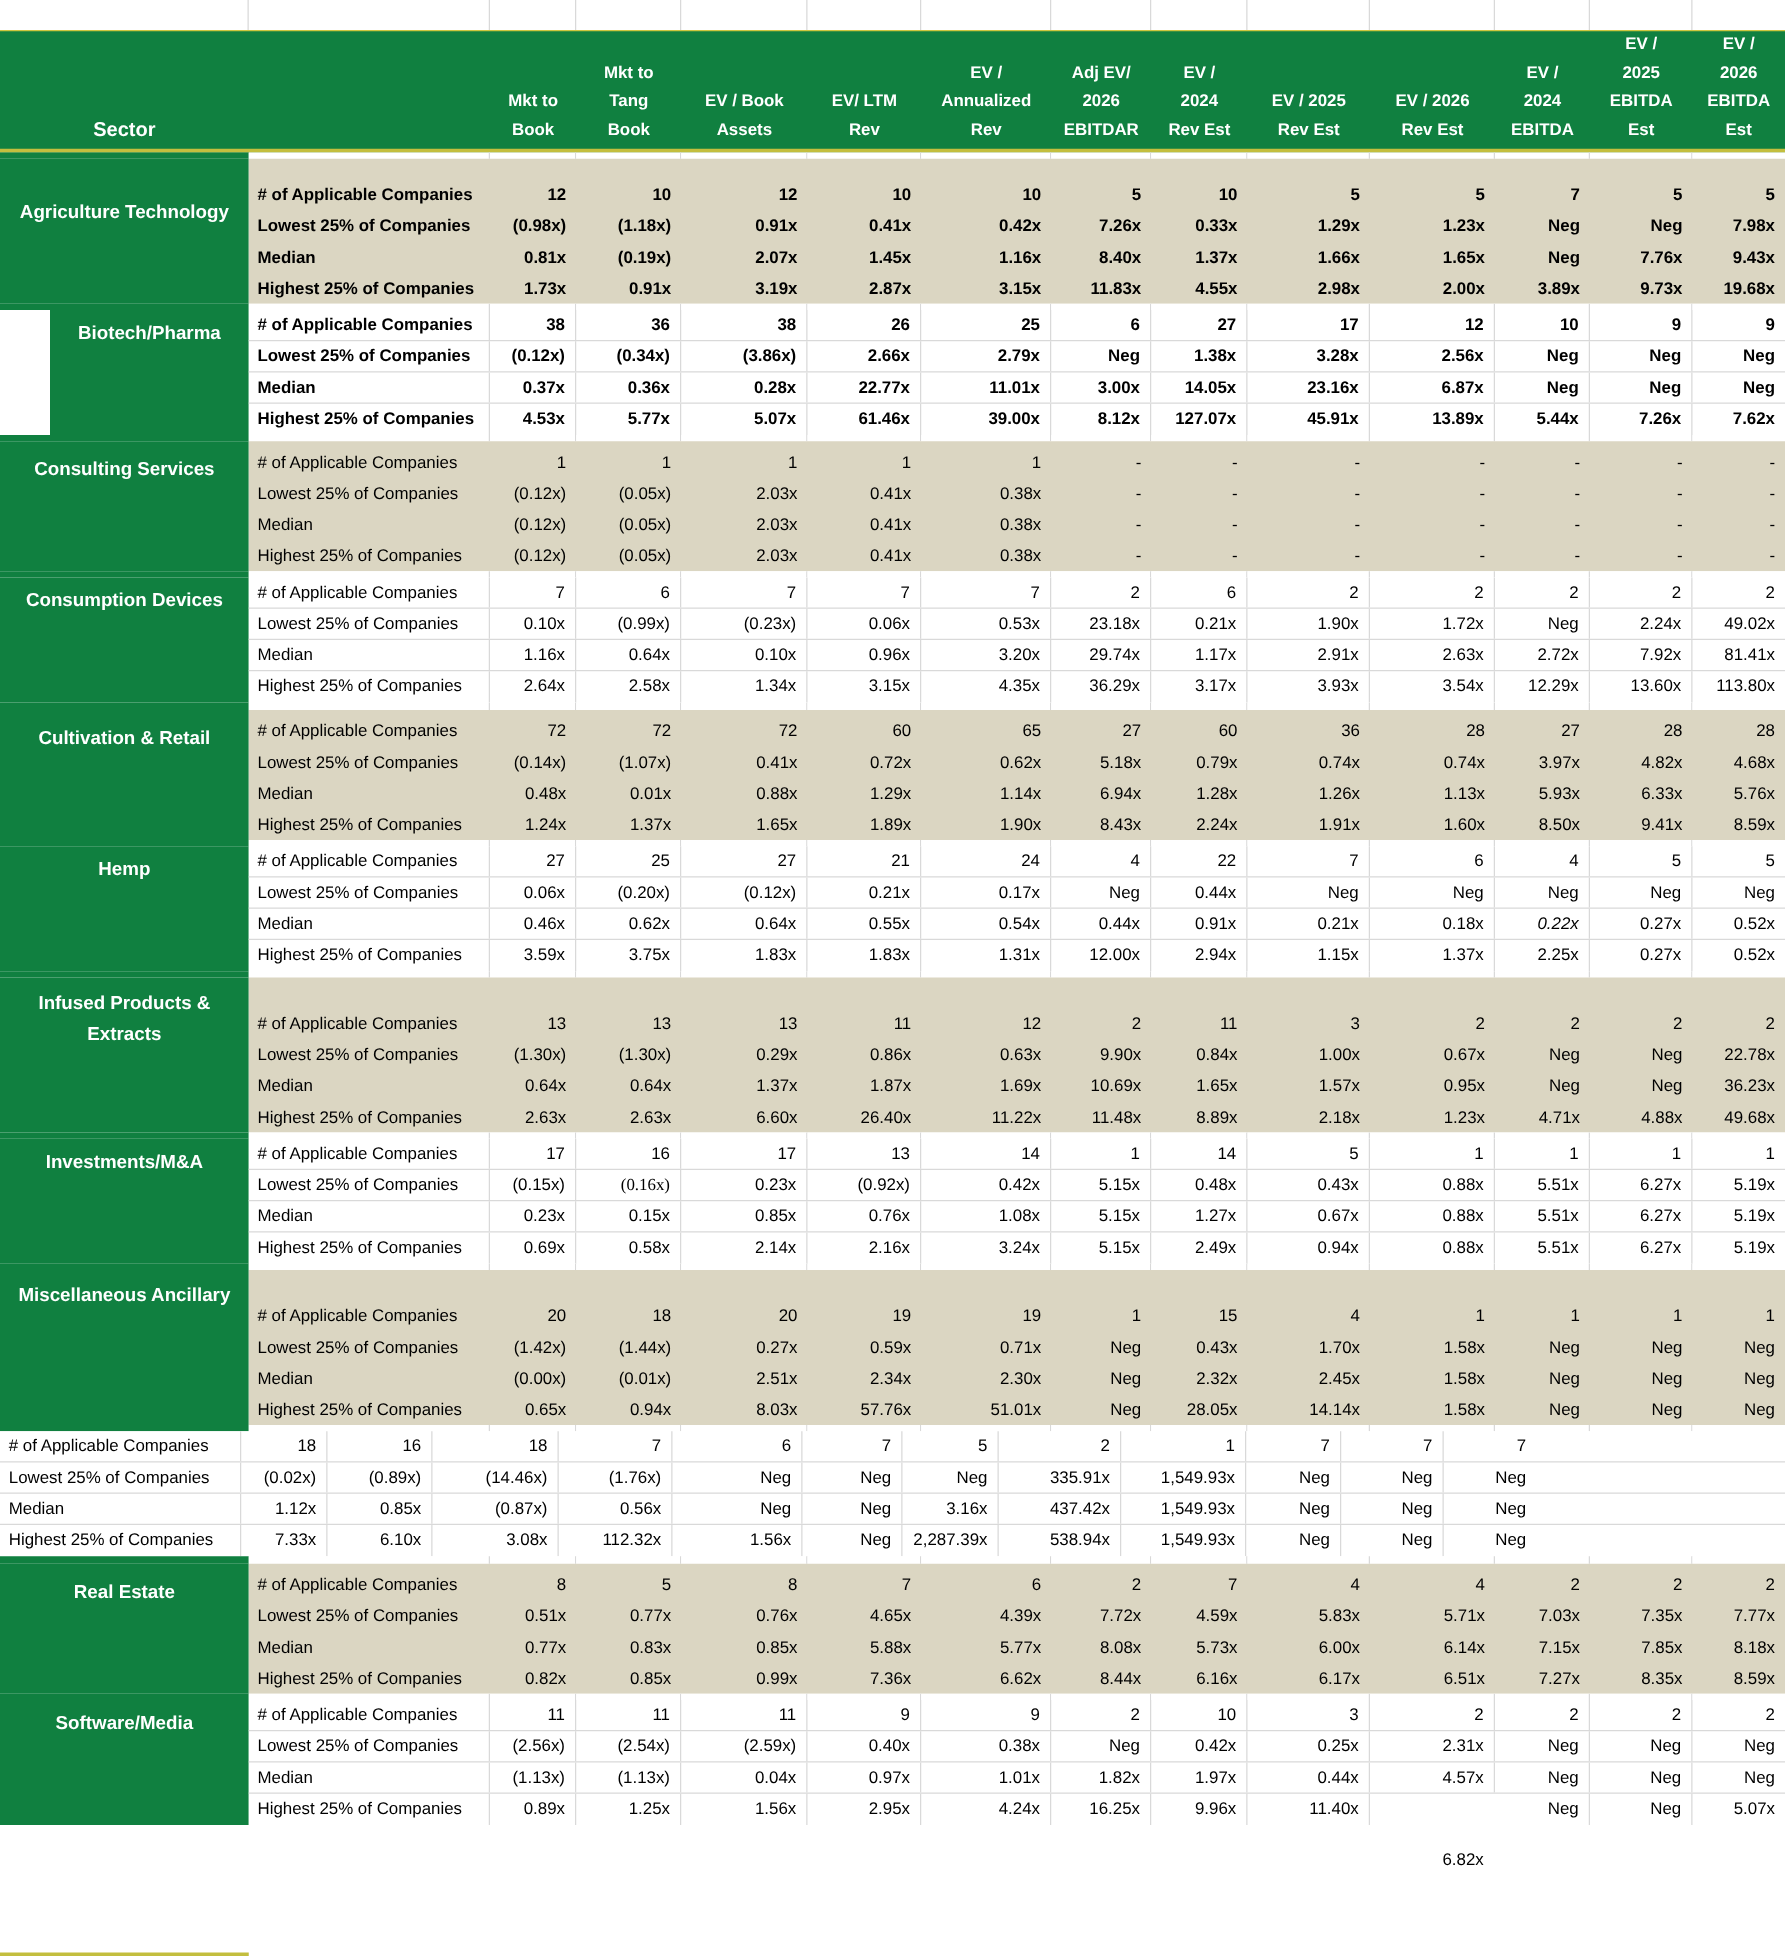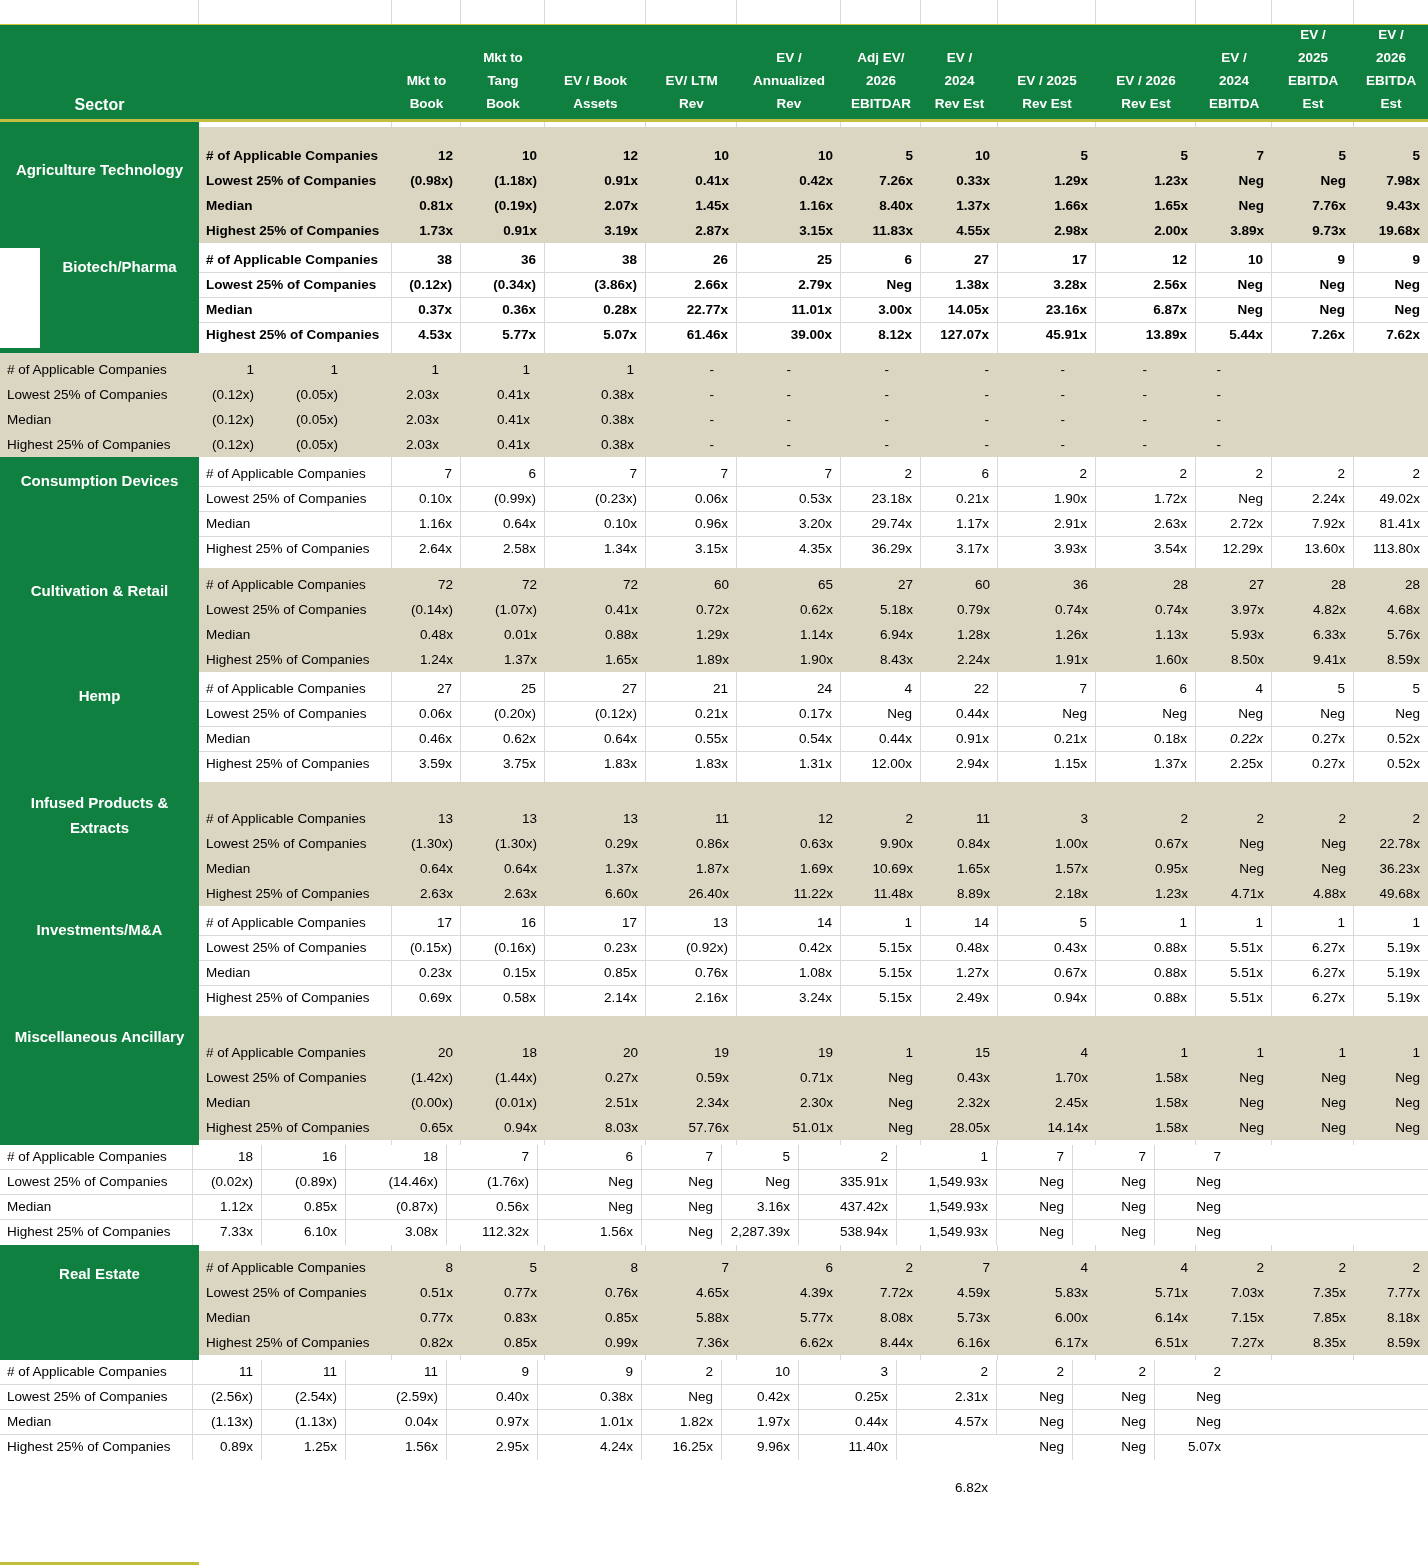--- a/index.html
+++ b/index.html
@@ -290,20 +290,21 @@
         <div class="gcell" style="width: 104px;"></div>
         <div class="gcell" style="width: 80px;"></div>
         <div class="gcell" style="width: 77px;"></div>
         <div class="gcell" style="width: 98px;"></div>
         <div class="gcell" style="width: 100px;"></div>
         <div class="gcell" style="width: 76px;"></div>
         <div class="gcell" style="width: 82px;"></div>
         <div class="gcell" style="width: 74px;"></div>
       </div>
       <div class="block tan">
+        <div class="sname" style="padding-top: 10px;">Consulting Services</div>
         <div class="grid" style="padding-top: 4px;">
           <div class="row">
             <div class="lab"># of Applicable Companies</div>
             <div class="val" style="width: 69px;">1</div>
             <div class="val" style="width: 84px;">1</div>
             <div class="val" style="width: 101px;">1</div>
             <div class="val" style="width: 91px;">1</div>
             <div class="val" style="width: 104px;">1</div>
             <div class="val" style="width: 80px;">-</div>
             <div class="val" style="width: 77px;">-</div>
@@ -714,21 +715,21 @@
             <div class="val" style="width: 77px;">14</div>
             <div class="val" style="width: 98px;">5</div>
             <div class="val" style="width: 100px;">1</div>
             <div class="val" style="width: 76px;">1</div>
             <div class="val" style="width: 82px;">1</div>
             <div class="val" style="width: 74px;">1</div>
           </div>
           <div class="row">
             <div class="lab">Lowest 25% of Companies</div>
             <div class="val" style="width: 69px;">(0.15x)</div>
-            <div class="val" style="width: 84px;">(0.16x)</div>
+            <div class="val" style="width: 84px; font-family: Liberation Serif, serif;">(0.16x)</div>
             <div class="val" style="width: 101px;">0.23x</div>
             <div class="val" style="width: 91px;">(0.92x)</div>
             <div class="val" style="width: 104px;">0.42x</div>
             <div class="val" style="width: 80px;">5.15x</div>
             <div class="val" style="width: 77px;">0.48x</div>
             <div class="val" style="width: 98px;">0.43x</div>
             <div class="val" style="width: 100px;">0.88x</div>
             <div class="val" style="width: 76px;">5.51x</div>
             <div class="val" style="width: 82px;">6.27x</div>
             <div class="val" style="width: 74px;">5.19x</div>
@@ -1017,20 +1018,21 @@
         <div class="gcell" style="width: 104px;"></div>
         <div class="gcell" style="width: 80px;"></div>
         <div class="gcell" style="width: 77px;"></div>
         <div class="gcell" style="width: 98px;"></div>
         <div class="gcell" style="width: 100px;"></div>
         <div class="gcell" style="width: 76px;"></div>
         <div class="gcell" style="width: 82px;"></div>
         <div class="gcell" style="width: 74px;"></div>
       </div>
       <div class="block white">
+        <div class="sname" style="padding-top: 6px;">Software/Media</div>
         <div class="grid" style="padding-top: 0px;">
           <div class="row">
             <div class="lab"># of Applicable Companies</div>
             <div class="val" style="width: 69px;">11</div>
             <div class="val" style="width: 84px;">11</div>
             <div class="val" style="width: 101px;">11</div>
             <div class="val" style="width: 91px;">9</div>
             <div class="val" style="width: 104px;">9</div>
             <div class="val" style="width: 80px;">2</div>
             <div class="val" style="width: 77px;">10</div>

